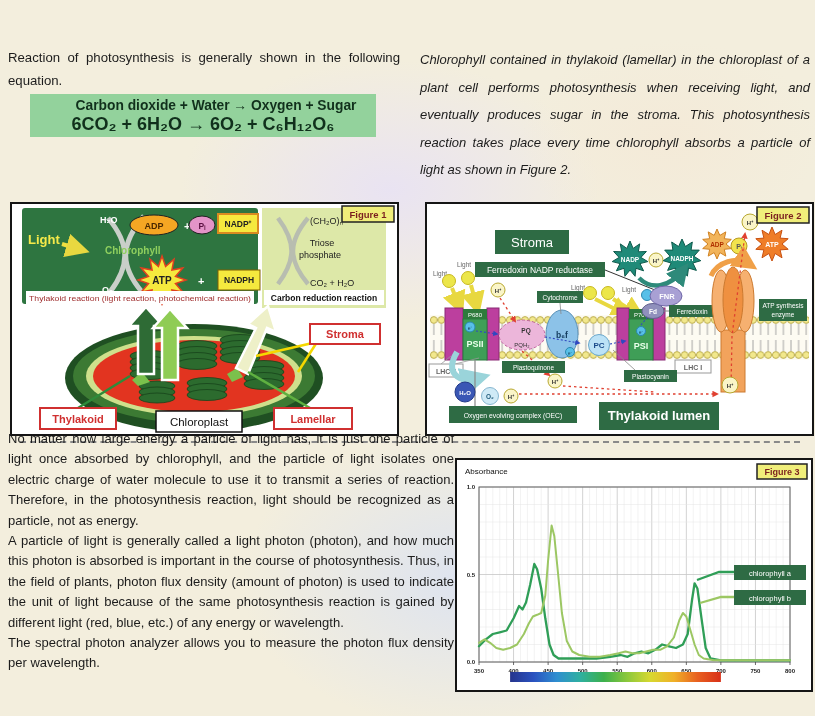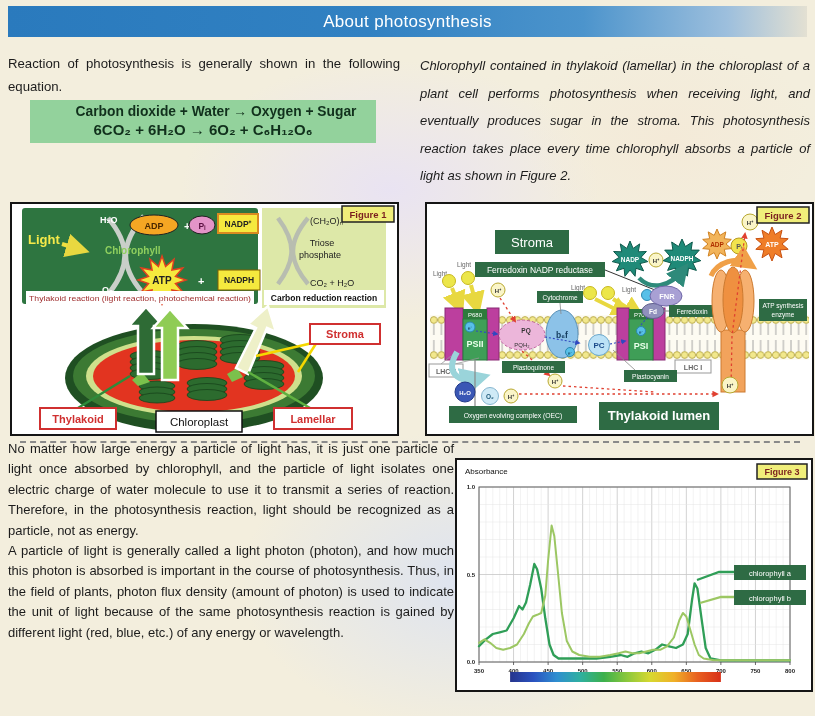--- a/index.html
+++ b/index.html
@@ -5,50 +5,49 @@
   html,body{margin:0;padding:0;}
   .page{position:relative;width:815px;height:716px;background:#f3eedd;overflow:hidden;
         font-family:"Liberation Sans",sans-serif;color:#1c1c1c;}
   .wm{position:absolute;pointer-events:none;}
   .wm1{left:180px;top:60px;width:420px;height:260px;background:radial-gradient(closest-side,#e9e3f2,rgba(233,227,242,0));}
   .wm2{left:240px;top:430px;width:460px;height:300px;background:radial-gradient(closest-side,#dde3f0,rgba(221,227,240,0));}
   .wm3{left:520px;top:40px;width:300px;height:200px;background:radial-gradient(closest-side,#f4ead8,rgba(244,234,216,0));}
   .title-bar{position:absolute;left:8px;top:6px;width:799px;height:31px;line-height:31px;
         text-align:center;color:#fff;font-size:17px;letter-spacing:.3px;
         background:linear-gradient(90deg,#2a7abd 0%,#3181c2 45%,#4c94cc 72%,#9dbfdd 90%,#e3e0d2 100%);}
-  .col{position:absolute;top:52px;}
+  .col{position:absolute;top:46px;}
   .col p{margin:0;font-size:13.2px;text-align:justify;}
   .col-left{left:8px;width:392px;}
   .col-left .p1{line-height:23px;}
   .col-left .p2{line-height:22px;margin-top:4px;}
   .col-right{left:420px;width:390px;}
   .col-right p{line-height:27.5px;font-size:13px;font-style:italic;}
   .equation-box{margin:2px 0 0 22px;width:346px;background:#93d29c;text-align:center;
         padding:3px 0 4px;color:#11301c;font-weight:bold;}
   .equation-box .l1{font-size:13.8px;line-height:18px;padding-left:26px;}
-  .equation-box .l2{font-size:15px;line-height:18px;}
+  .equation-box .l2{font-size:18px;line-height:18px;}
   .fig-panel{position:absolute;background:#fff;border:2px solid #151515;}
   #fig1{left:10px;top:202px;width:385px;height:230px;}
   #fig2{left:425px;top:202px;width:385px;height:230px;}
   #fig3{left:455px;top:458px;width:354px;height:230px;}
   .divider{position:absolute;left:20px;top:441px;width:780px;border-top:2px dashed #8a8a8a;}
-  .bottom-text{position:absolute;left:8px;top:439px;width:446px;}
+  .bottom-text{position:absolute;left:8px;top:429px;width:446px;}
   .bottom-text p{margin:0;font-size:13px;line-height:20.4px;text-align:justify;}
   svg{display:block;}
   svg text{font-family:"Liberation Sans",sans-serif;}
 </style>
 </head>
 <body>
 
 <div class="page">
   <div class="wm wm1"></div>
   <div class="wm wm2"></div>
   <div class="wm wm3"></div>
 
-  <div class="title-bar">About photosynthesis</div>
 
   <div class="col col-left">
     <p class="p1">Reaction of photosynthesis is generally shown in the following equation.</p>
     <div class="equation-box">
       <div class="l1">Carbon dioxide + Water → Oxygen + Sugar</div>
       <div class="l2">6CO₂  + 6H₂O  →  6O₂  +  C₆H₁₂O₆</div>
     </div>
   </div>
 
   <div class="col col-right">
@@ -326,20 +325,21 @@
     <rect x="330" y="3" width="52" height="16" fill="#f0ee7a" stroke="#222" stroke-width="1.5"></rect>
     <text x="356" y="15" fill="#7a1f1f" font-size="9.5" font-weight="bold" text-anchor="middle">Figure 2</text>
   </svg>
   </div>
 
   <div class="divider"></div>
 
   <div class="bottom-text">
     <p>No matter how large energy a particle of light has, it is just one particle of light once absorbed by chlorophyll, and the particle of light isolates one electric charge of water molecule to use it to transmit a series of reaction.  Therefore, in the photosynthesis reaction, light should be recognized as a particle, not as energy.</p>
     <p>A particle of light is generally called a light photon (photon), and how much this photon is absorbed is important in the course of photosynthesis.  Thus, in the field of plants, photon flux density (amount of photon) is used to indicate the unit of light because of the same photosynthesis reaction is gained by different light (red, blue, etc.) of any energy or wavelength.</p>
+    <p>The spectral photon analyzer  allows you to measure the photon flux density per wavelength.</p>
   </div>
 
   <div class="fig-panel" id="fig3">
   <svg id="fig3-svg" viewBox="0 0 354 230" width="354" height="230">
     <defs id="fig3-defs">
           <linearGradient id="specgrad" x1="0" x2="1" y1="0" y2="0">
             <stop offset="0%" stop-color="#26348c"></stop>
             <stop offset="11.11111111111111%" stop-color="#2a52c0"></stop>
             <stop offset="22.22222222222222%" stop-color="#2f8fd0"></stop>
             <stop offset="33.33333333333333%" stop-color="#2fb0a0"></stop>

